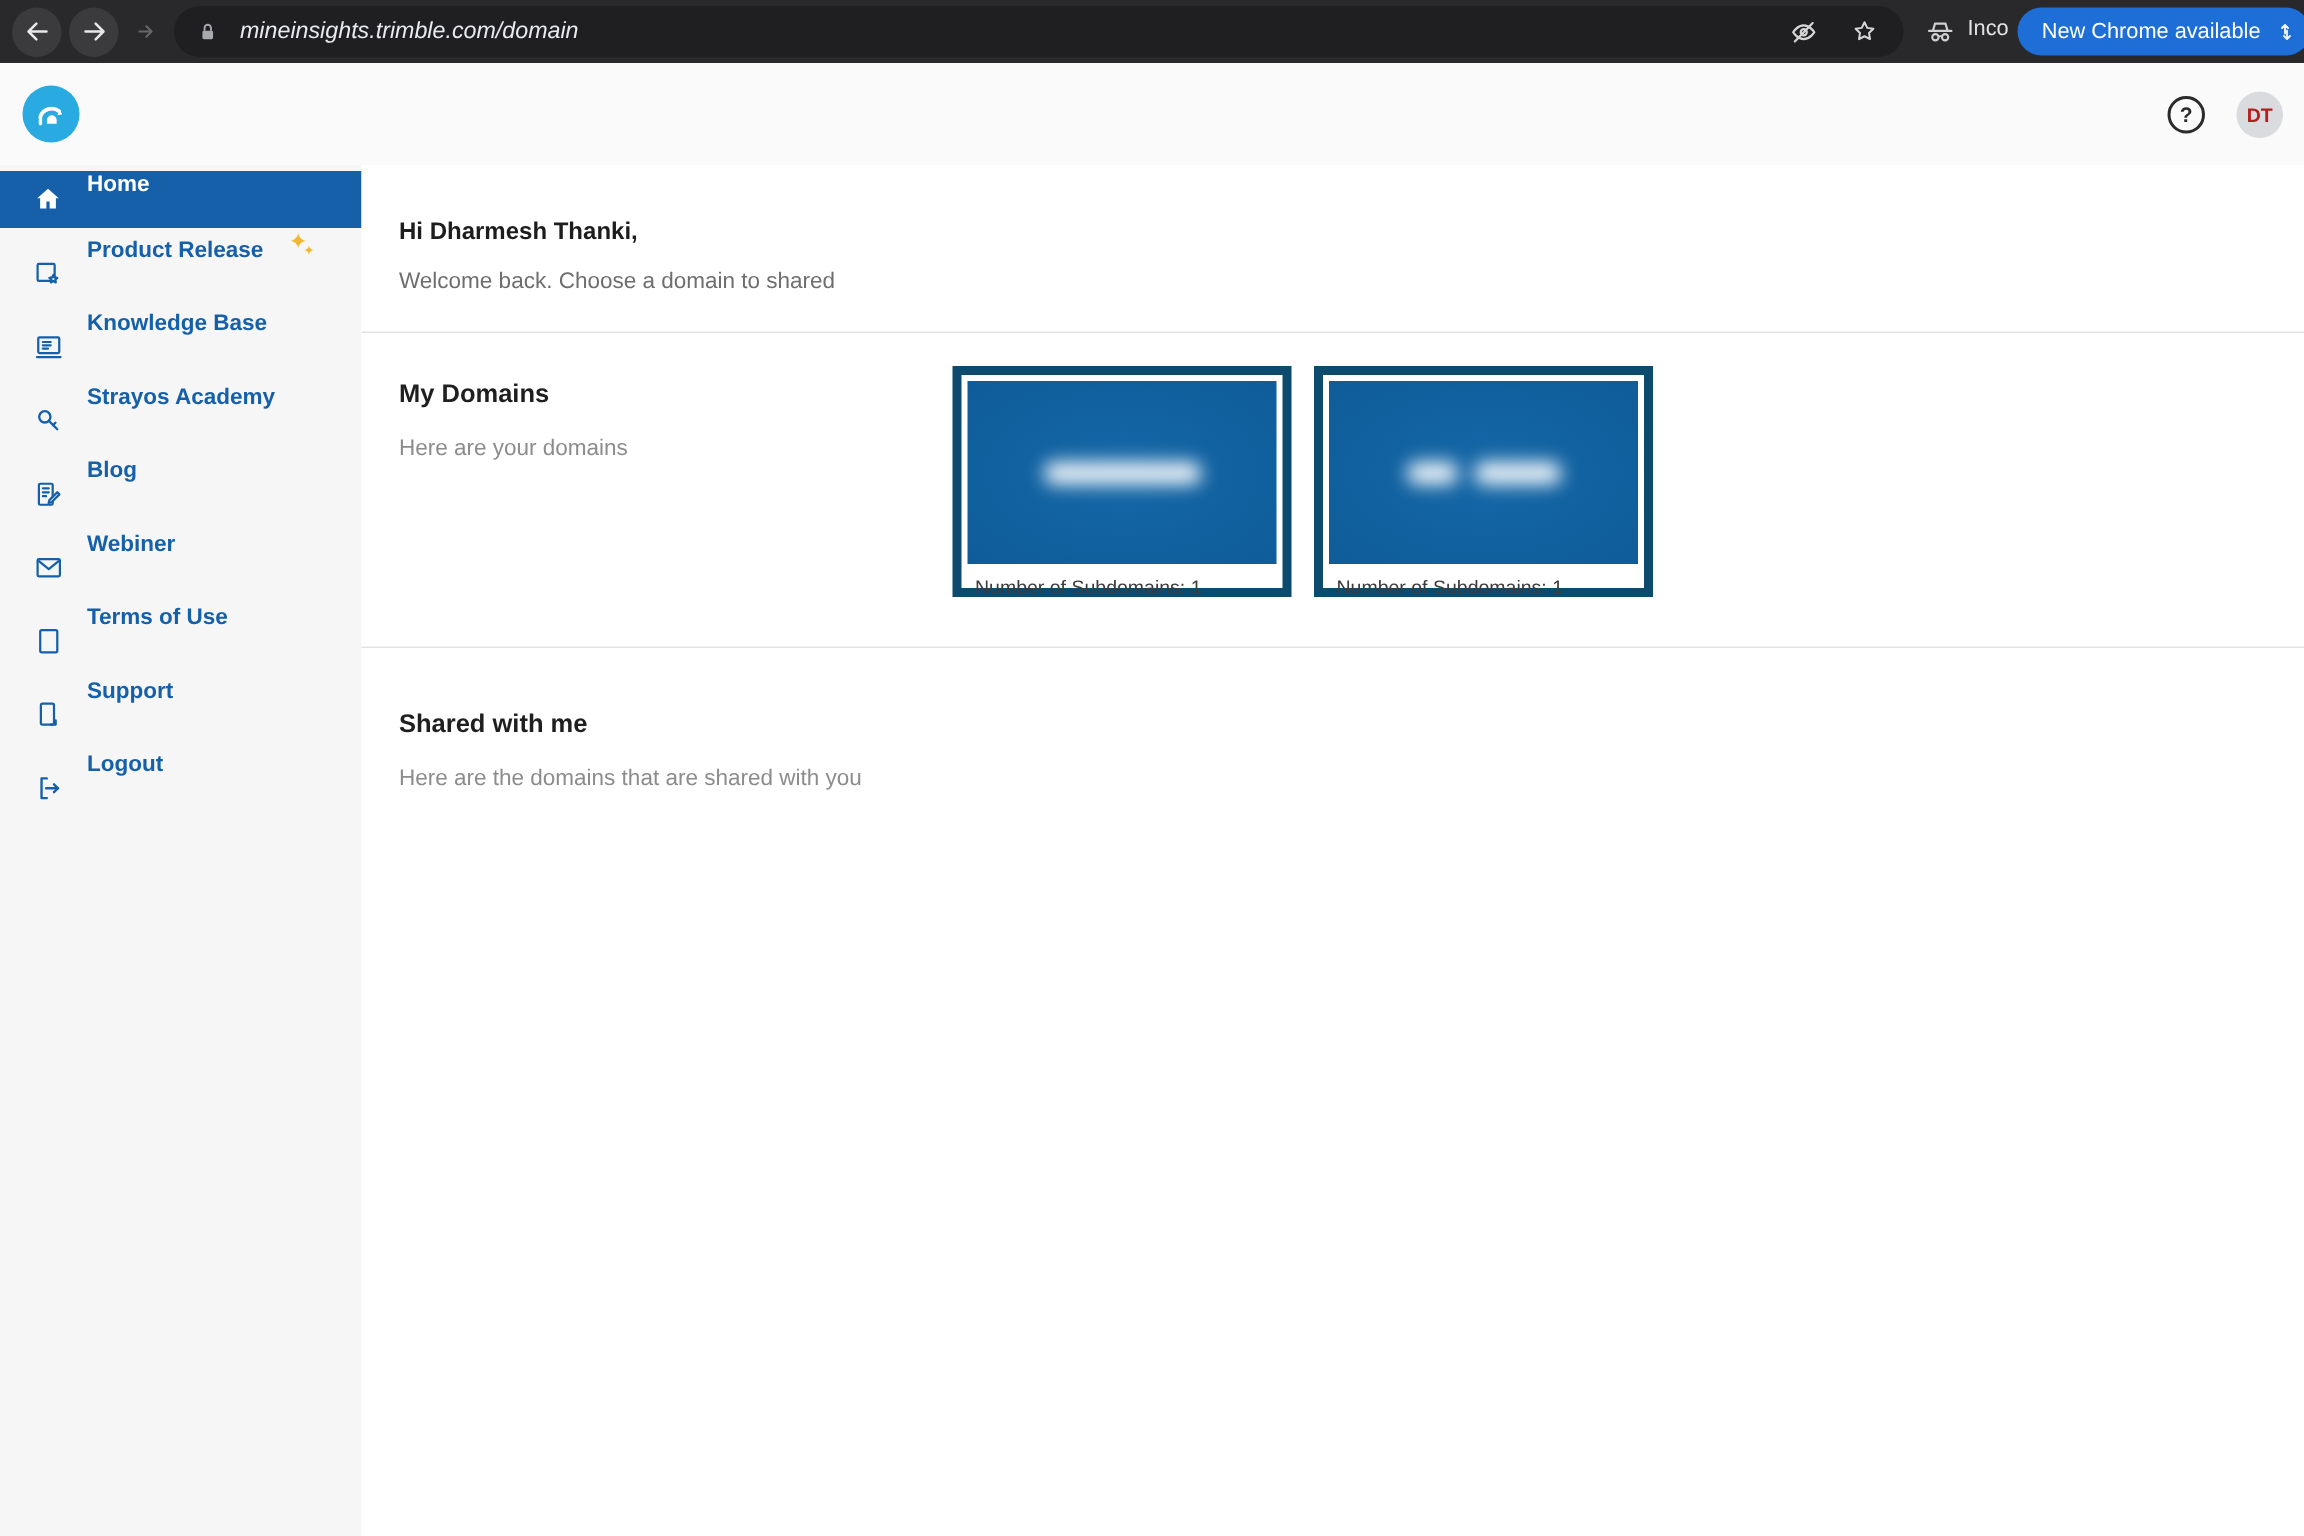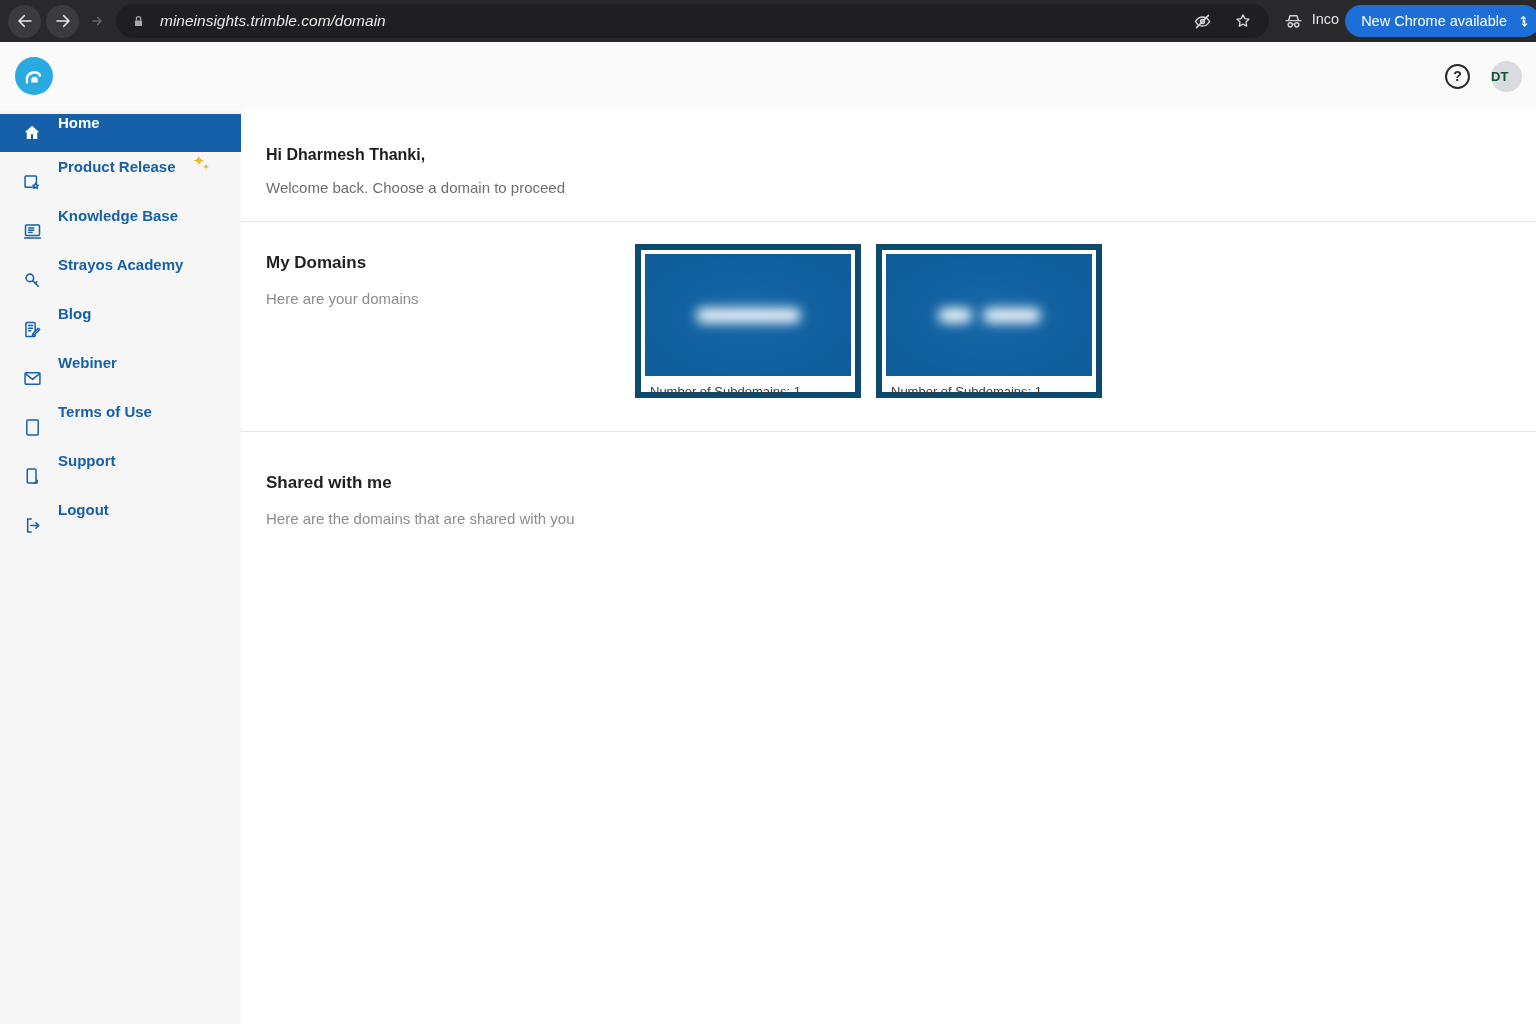--- a/index.html
+++ b/index.html
@@ -16,21 +16,21 @@
   .pill-right{ margin-left:auto; display:flex; align-items:center; gap:20px; }
   .incog{ display:flex; align-items:flex-start; gap:8px; margin:0 6px 0 14px; flex:0 0 auto; }
   .incog-label{ color:#e3e3e3; font-size:14.5px; max-width:34px; overflow:hidden; white-space:nowrap; }
   .update-btn{ height:32px; background:#1d6ed6; border:none; border-radius:16px; color:#fff; font-size:14.5px; font-family:inherit; display:flex; align-items:center; gap:9px; padding:0 8px 0 16px; margin-right:-4px; flex:0 0 auto; cursor:pointer; }
 
   
   .app-header{ height:68px; background:#fafafa; display:flex; align-items:center; padding:0 14px 0 15px; }
   .logo{ width:38px; height:38px; border-radius:50%; background:#29aae1; display:flex; align-items:center; justify-content:center; cursor:pointer; }
   .header-right{ margin-left:auto; display:flex; align-items:center; gap:21px; }
   .help-btn{ width:25px; height:25px; border-radius:50%; border:2px solid #2b2b2b; color:#2b2b2b; font-size:14px; font-weight:700; display:flex; align-items:center; justify-content:center; cursor:pointer; background:transparent; font-family:inherit;}
-  .avatar{ width:31px; height:31px; border-radius:50%; background:#d9dbdf; color:#14532d; font-size:13px; font-weight:700; display:flex; align-items:center; justify-content:flex-start; cursor:pointer; }
+  .avatar{ width:31px; height:31px; border-radius:50%; background:#d9dbdf; color:#b91c1c; font-size:13px; font-weight:700; display:flex; align-items:center; justify-content:center; cursor:pointer; }
 
   
   .content-row{ display:flex; height:914px; }
   .sidebar{ width:241px; flex:0 0 241px; background:#f6f6f7; padding-top:4px; }
   .nav-item{ height:49px; display:flex; padding-left:21px; gap:15px; color:#1560a8; font-size:15px; font-weight:600; cursor:pointer; }
   .nav-item.active{ height:38px; background:#1560a8; color:#fff; margin-bottom:6px; }
   .nav-ico{ width:22px; display:flex; justify-content:center; align-items:center; flex:0 0 22px; }
   .sparkles{ color:#f2b631; margin-left:2px; position:relative; top:-6px; }
   .sparkle-big{ font-size:15px; }
   .sparkle-small{ font-size:9px; position:relative; top:4px; left:-3px; }
@@ -225,21 +225,21 @@
           <path d="m16 9 3 3-3 3"></path>
         </svg>
       </span>
       <span>Logout</span>
     </div>
   </nav>
 
   <main class="main">
     <div class="greet-block">
       <h1 class="greeting">Hi Dharmesh Thanki,</h1>
-      <p class="welcome">Welcome back. Choose a domain to proceed</p>
+      <p class="welcome">Welcome back. Choose a domain to shared</p>
     </div>
 
     <hr class="divider">
 
     <section class="domains-section">
       <div class="sec-head">
         <h2 class="sec-title">My Domains</h2>
         <p class="sec-sub">Here are your domains</p>
       </div>
       <div class="cards">

